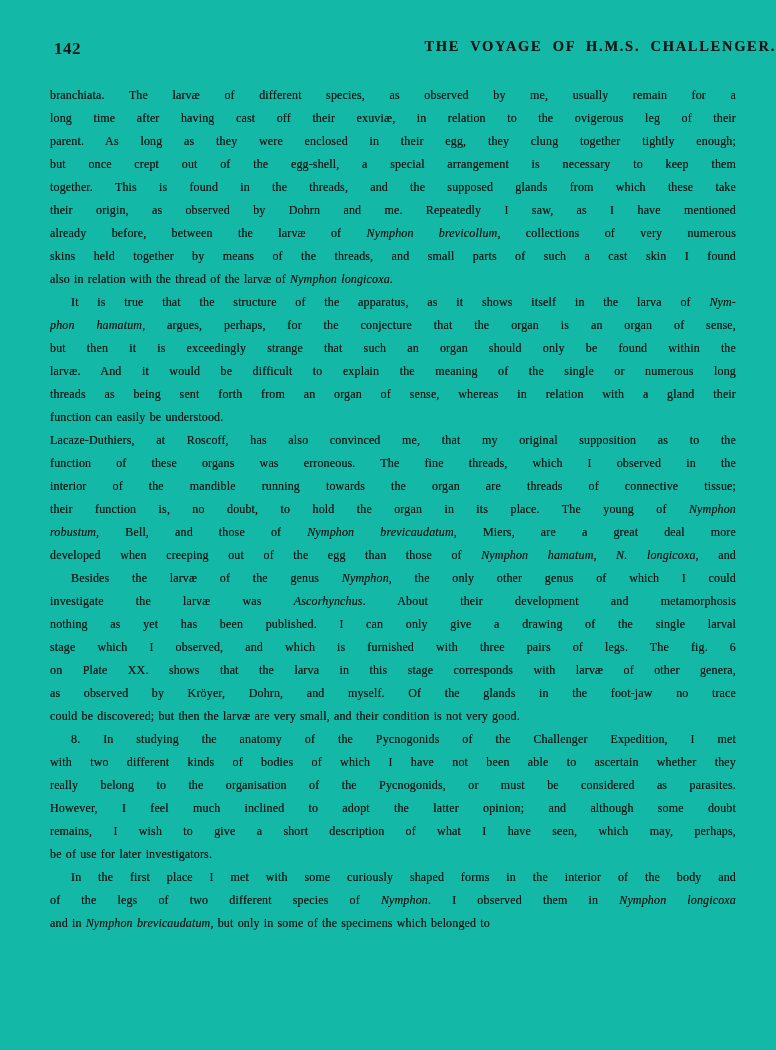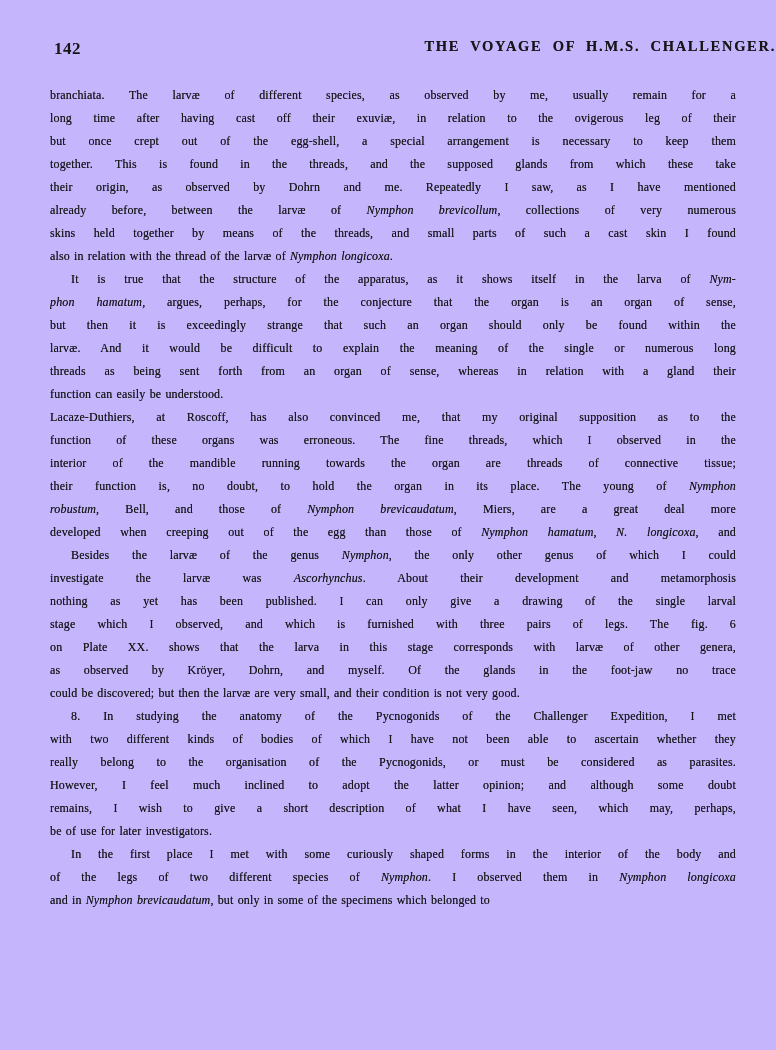--- a/index.html
+++ b/index.html
@@ -1,20 +1,20 @@
 <!DOCTYPE html>
 <html><head>
 <meta charset="utf-8">
 <style>
   html, body { margin: 0; padding: 0; background: #ffffff; }
   .page {
     position: relative;
     width: 776px;
     height: 1050px;
-    background: #c4b5fd;
+    background: #14b8a6;
     overflow: hidden;
     font-family: "Liberation Serif", "DejaVu Serif", serif;
     color: #161616;
   }
   .header {
     position: absolute;
     top: 38px;
     left: 0;
     right: 0;
     height: 22px;
@@ -63,20 +63,21 @@
 
 <div class="page">
   <div class="header">
     <span class="pagenum">142</span>
     <span class="running-title">THE VOYAGE OF H.M.S. CHALLENGER.</span>
   </div>
   <div class="body-text">
       <div class="para">
         <div class="line first"><span>branchiata.  The larvæ of different species, as observed by me, usually remain for a</span></div>
         <div class="line"><span>long time after having cast off their exuviæ, in relation to the ovigerous leg of their</span></div>
+        <div class="line"><span>parent.  As long as they were enclosed in their egg, they clung together tightly enough;</span></div>
         <div class="line"><span>but once crept out of the egg-shell, a special arrangement is necessary to keep them</span></div>
         <div class="line"><span>together.  This is found in the threads, and the supposed glands from which these take</span></div>
         <div class="line"><span>their origin, as observed by Dohrn and me.  Repeatedly I saw, as I have mentioned</span></div>
         <div class="line"><span>already before, between the larvæ of </span><i>Nymphon brevicollum</i><span>, collections of very numerous</span></div>
         <div class="line"><span>skins held together by means of the threads, and small parts of such a cast skin I found</span></div>
         <div class="line last"><span>also in relation with the thread of the larvæ of </span><i>Nymphon longicoxa</i><span>.</span></div>
       </div>
       <div class="para indent">
         <div class="line first"><span>It is true that the structure of the apparatus, as it shows itself in the larva of </span><i>Nym-</i></div>
         <div class="line"><i>phon hamatum</i><span>, argues, perhaps, for the conjecture that the organ is an organ of sense,</span></div>

